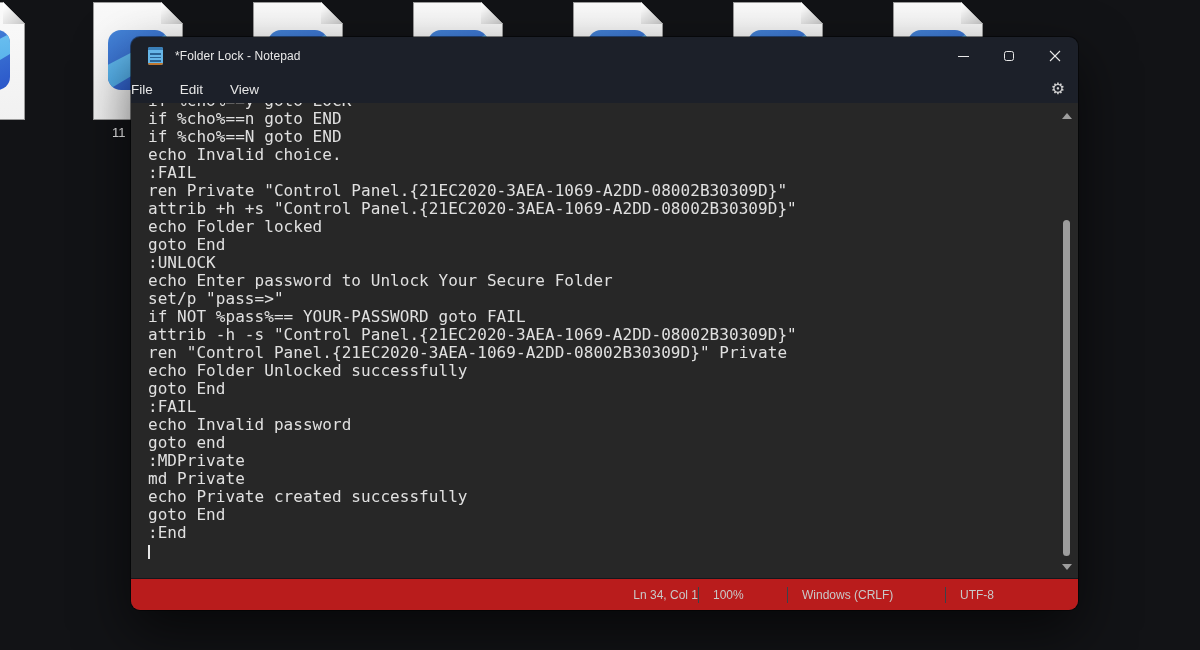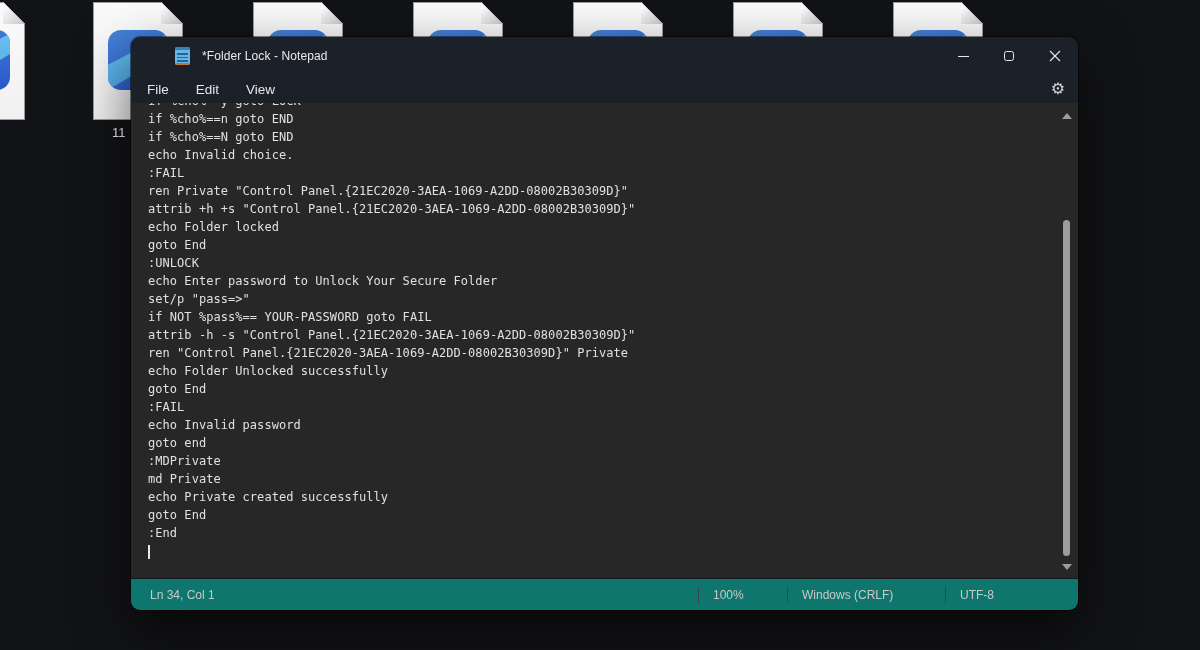--- a/index.html
+++ b/index.html
@@ -24,55 +24,55 @@
   .p5{left:573px;} .p6{left:733px;} .p7{left:893px;}
   .file-label { position:absolute; left:112px; top:125px; z-index:1;
     color:#f0f0f0; font-size:13px; }
 
   
   .window { position:absolute; left:131px; top:37px; width:947px; height:573px;
     background:#1c2029; border-radius:9px; z-index:5; overflow:hidden;
     box-shadow:0 22px 55px rgba(0,0,0,.6), 0 0 0 1px rgba(0,0,0,.45); }
 
   
-  .titlebar { position:relative; height:38px; display:flex; align-items:center;padding-left:27px; }
+  .titlebar { position:relative; height:38px; display:flex; align-items:center; }
   .app-icon { margin-left:17px; width:15px; height:18px; position:relative; flex:0 0 auto; }
   .title { margin-left:12px; color:#e9e9e9; font-size:12px; letter-spacing:.1px; }
   .caption-buttons { position:absolute; right:0; top:0; height:38px; display:flex; }
   .cap-btn { width:46px; height:38px; display:flex; align-items:center; justify-content:center; }
   .glyph-min { width:11px; height:1px; background:#e8e8e8; }
   .glyph-max { width:10px; height:10px; border:1px solid #e8e8e8; border-radius:2.5px; }
 
   
-  .menubar { position:relative; height:28px; display:flex; align-items:center; padding-left:16px; }
+  .menubar { position:relative; height:28px; display:flex; align-items:center; }
   .menu-item { color:#e6e6e6; font-size:13.5px; margin-right:27px; }
   .settings { position:absolute; right:13px; top:0; height:28px; display:flex;
     align-items:center; color:#d2d2d2; font-size:16px; line-height:1; }
 
   
   .editor { position:relative; height:475px; background:#272727; overflow:hidden; }
   .lines { margin-top:-11px; padding-left:17px;
     font-family:"DejaVu Sans Mono","Liberation Mono",monospace;
-    font-size:12px; letter-spacing:.05px; color:#e0e0e0; }
+    font-size:16px; letter-spacing:.05px; color:#e0e0e0; }
   .line { height:18px; line-height:18px; white-space:pre; }
   .caret { display:inline-block; width:1.5px; height:14px; background:#e6e6e6;
     vertical-align:middle; }
 
   
   .scrollbar { position:absolute; top:2px; right:4px; bottom:2px; width:15px; }
   .sb-arrow { position:absolute; left:3px; width:0; height:0;
     border-left:5px solid transparent; border-right:5px solid transparent; }
   .sb-arrow.up { top:8px; border-bottom:6px solid #9d9d9d; }
   .sb-arrow.down { bottom:6px; border-top:6px solid #9d9d9d; }
   .sb-thumb { position:absolute; left:3.5px; top:115px; height:336px; width:7px;
     border-radius:4px; background:#9d9d9d; }
 
   
-  .statusbar { height:32px; background:#0f766e; border-top:1px solid #14171d;
-    display:flex; align-items:center; color:#c9c9c9; font-size:12px; }
+  .statusbar { height:32px; background:#b91c1c; border-top:1px solid #14171d;
+    display:flex; align-items:center; color:#c9c9c9; font-size:12px;text-align:right; }
   .status-left { padding-left:19px; flex:1 1 auto; }
   .status-right { display:flex; height:100%; }
   .seg { display:flex; align-items:center; padding-left:14px;
     border-left:1px solid #3d414a; height:16px; align-self:center; }
   .seg-zoom { width:89px; } .seg-eol { width:158px; } .seg-enc { width:133px; }
 
   
   .np-body { position:absolute; inset:0; background:#66b6e8; border-radius:2px; }
   .np-top { position:absolute; top:0; left:0; right:0; height:3px; background:#3a7fb9; border-radius:2px 2px 0 0; }
   .np-line { position:absolute; left:2px; right:2px; height:1.5px; background:#2a6394; }

